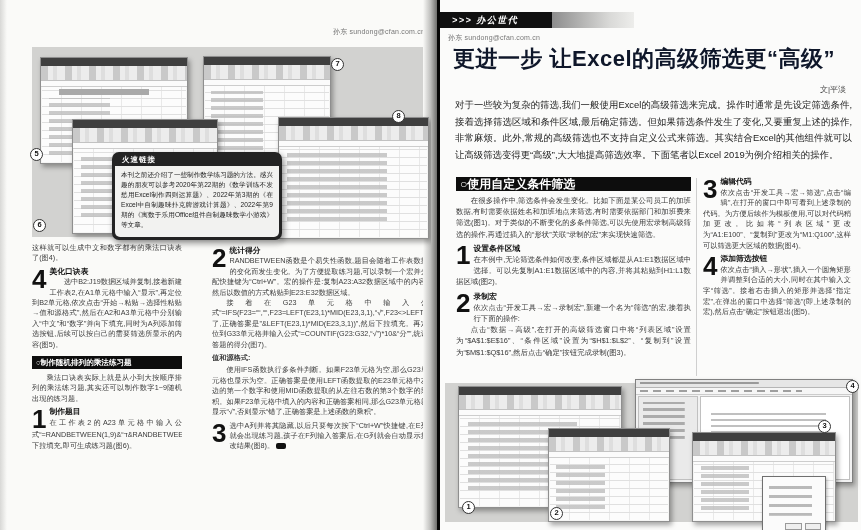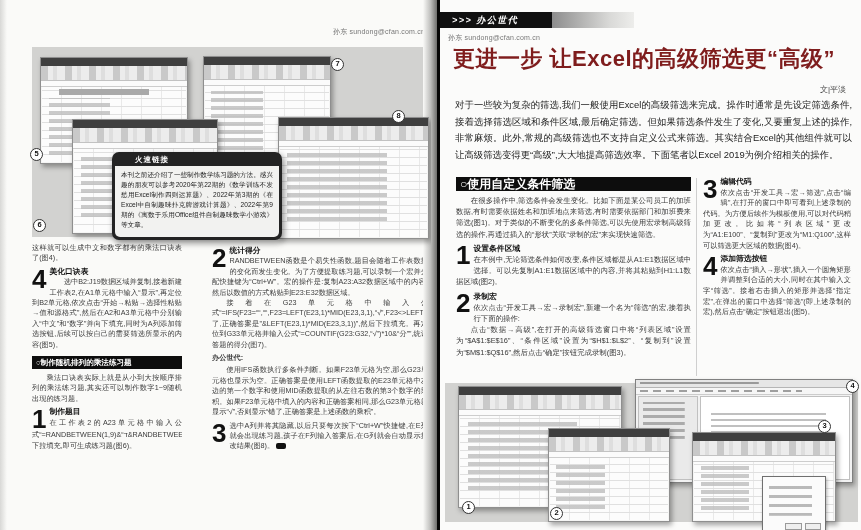--- a/index.html
+++ b/index.html
@@ -35,39 +35,39 @@
   .v-code{position:absolute;left:64px;top:16px;right:2px;bottom:2px;background:#fff;border:1px solid #c0c0c0;background-image:repeating-linear-gradient(0deg,transparent 0 4px,rgba(140,140,140,.55) 4px 6px);background-size:78% 42%;background-repeat:no-repeat;background-position:10px 12px;}
   .v-hl{position:absolute;left:74px;top:60%;width:52%;height:5px;background:#1e1e1e;}
 
   
   .dlg{position:absolute;background:#fbfbfb;border:1px solid #6f6f6f;box-shadow:1px 2px 3px rgba(0,0,0,.3);background-image:repeating-linear-gradient(0deg,rgba(120,120,120,.5) 0 3px,transparent 3px 9px);background-size:70% 55%;background-repeat:no-repeat;background-position:6px 8px;}
   .dlg .btns{position:absolute;bottom:3px;right:4px;width:36px;height:7px;display:flex;gap:3px;}
   .dlg .btns i{flex:1;border:1px solid #9a9a9a;background:#efefef;}
 
   
   .hotbox{position:absolute;background:#232323;border-radius:7px;box-shadow:2px 3px 6px rgba(0,0,0,.45);z-index:8;}
-  .hb-title{color:#fff;font-size:7.5px;font-weight:bold;padding:3px 0 0 10px;letter-spacing:1px;margin-left:13px;}
+  .hb-title{color:#fff;font-size:7.5px;font-weight:bold;padding:3px 0 0 10px;letter-spacing:1px;}
   .hb-body{position:absolute;left:3px;right:3px;top:14px;bottom:3px;background:#f2f2f0;border-radius:0 0 5px 5px;font-size:6.6px;line-height:10px;padding:4px 6px;text-align:justify;color:#222;box-sizing:border-box;}
 
   
   .col{position:absolute;text-align:justify;color:#3a3a3a;}
   .lp-col{font-size:7.2px;line-height:10.4px;}
   .rp-col{font-size:7.4px;line-height:11.2px;}
   .col p{margin:0 0 2px 0;}
   .col p.ind{text-indent:2em;}
   .secbar{background:#0d0d0d;color:#fff;font-weight:bold;font-size:7.6px;height:13px;line-height:13px;padding-left:4px;margin:6px 0 4px;}
   .step{margin-top:3px;}
   .step .num{float:left;font-size:26px;line-height:22px;font-weight:bold;color:#111;margin:1px 3px 0 0;}
   .step .st{display:block;font-size:7.8px;color:#111;}
   .endmark{display:inline-block;width:10px;height:6px;background:#111;border-radius:2px;vertical-align:middle;margin-left:2px;}
 
   
   .banner{position:absolute;left:0;top:12px;width:112px;height:16px;background:#101010;color:#fff;font-size:9px;font-weight:bold;font-style:italic;line-height:16px;padding-left:12px;letter-spacing:1.5px;box-sizing:border-box;}
   .banner-tail{position:absolute;left:112px;top:12px;width:82px;height:16px;background:linear-gradient(90deg,#8d8d8d,#d9d9d7 70%,#ededeb);}
-  .headline{position:absolute;left:13px;top:44px;width:402px;font-size:22px;font-weight:900;color:#7f1d1d;letter-spacing:.5px;white-space:nowrap;}
+  .headline{position:absolute;left:13px;top:44px;width:402px;font-size:22px;font-weight:900;color:#0f172a;letter-spacing:.5px;white-space:nowrap;}
   .author{position:absolute;left:0;top:84px;width:406px;text-align:right;font-size:8px;color:#444;}
   .intro{position:absolute;left:15px;top:97px;width:397px;font-size:9.4px;line-height:16.6px;text-align:justify;color:#1c1c1c;font-weight:500;}
   .colrule{position:absolute;left:256px;top:178px;width:1px;height:198px;background:#cfcfcf;}
 </style>
 </head>
 <body>
 
 <div class="stage">
 
   <div class="page-l">
@@ -137,21 +137,21 @@
       </div>
     </div>
 
     <div class="col lp-col" style="left:212px;top:243px;width:216px;height:285px;overflow:hidden;">
       <div class="step">
         <span class="num">2</span>
         <b class="st">统计得分</b>
         <span>RANDBETWEEN函数是个易失性函数,题目会随着工作表数据的变化而发生变化。为了方便提取练习题,可以录制一个宏并分配快捷键为“Ctrl+W”。宏的操作是:复制A23:A32数据区域中的内容,然后以数值的方式粘贴到E23:E32数据区域。</span>
       </div>
       <p class="ind">接着在G23单元格中输入公式“=IFS(F23=““,““,F23=LEFT(E23,1)*MID(E23,3,1),“√”,F23&lt;&gt;LEFT(E23,1)*MID(E23,3,1),“错了,正确答案是”&amp;LEFT(E23,1)*MID(E23,3,1))”,然后下拉填充。再定位到G33单元格并输入公式“=COUNTIF(G23:G32,“√”)*10&amp;“分””,统计答题的得分(图7)。</p>
-      <p style="margin-top:3px;"><b>办公世代:</b></p>
+      <p style="margin-top:3px;"><b>值和源格式:</b></p>
       <p class="ind">使用IFS函数执行多条件判断。如果F23单元格为空,那么G23单元格也显示为空。正确答案是使用LEFT函数提取的E23单元格中左边的第一个数字和使用MID函数提取的从左往右数的第3个数字的乘积。如果F23单元格中填入的内容和正确答案相同,那么G23单元格就显示“√”,否则显示“错了,正确答案是上述函数的乘积”。</p>
       <div class="step">
         <span class="num">3</span>
         <span>选中A列并将其隐藏,以后只要每次按下“Ctrl+W”快捷键,在E列就会出现练习题,孩子在F列输入答案后,在G列就会自动显示批改结果(图8)。</span><span class="endmark"></span>
       </div>
     </div>
   </div>
 
   <div class="gutter"></div>
 

